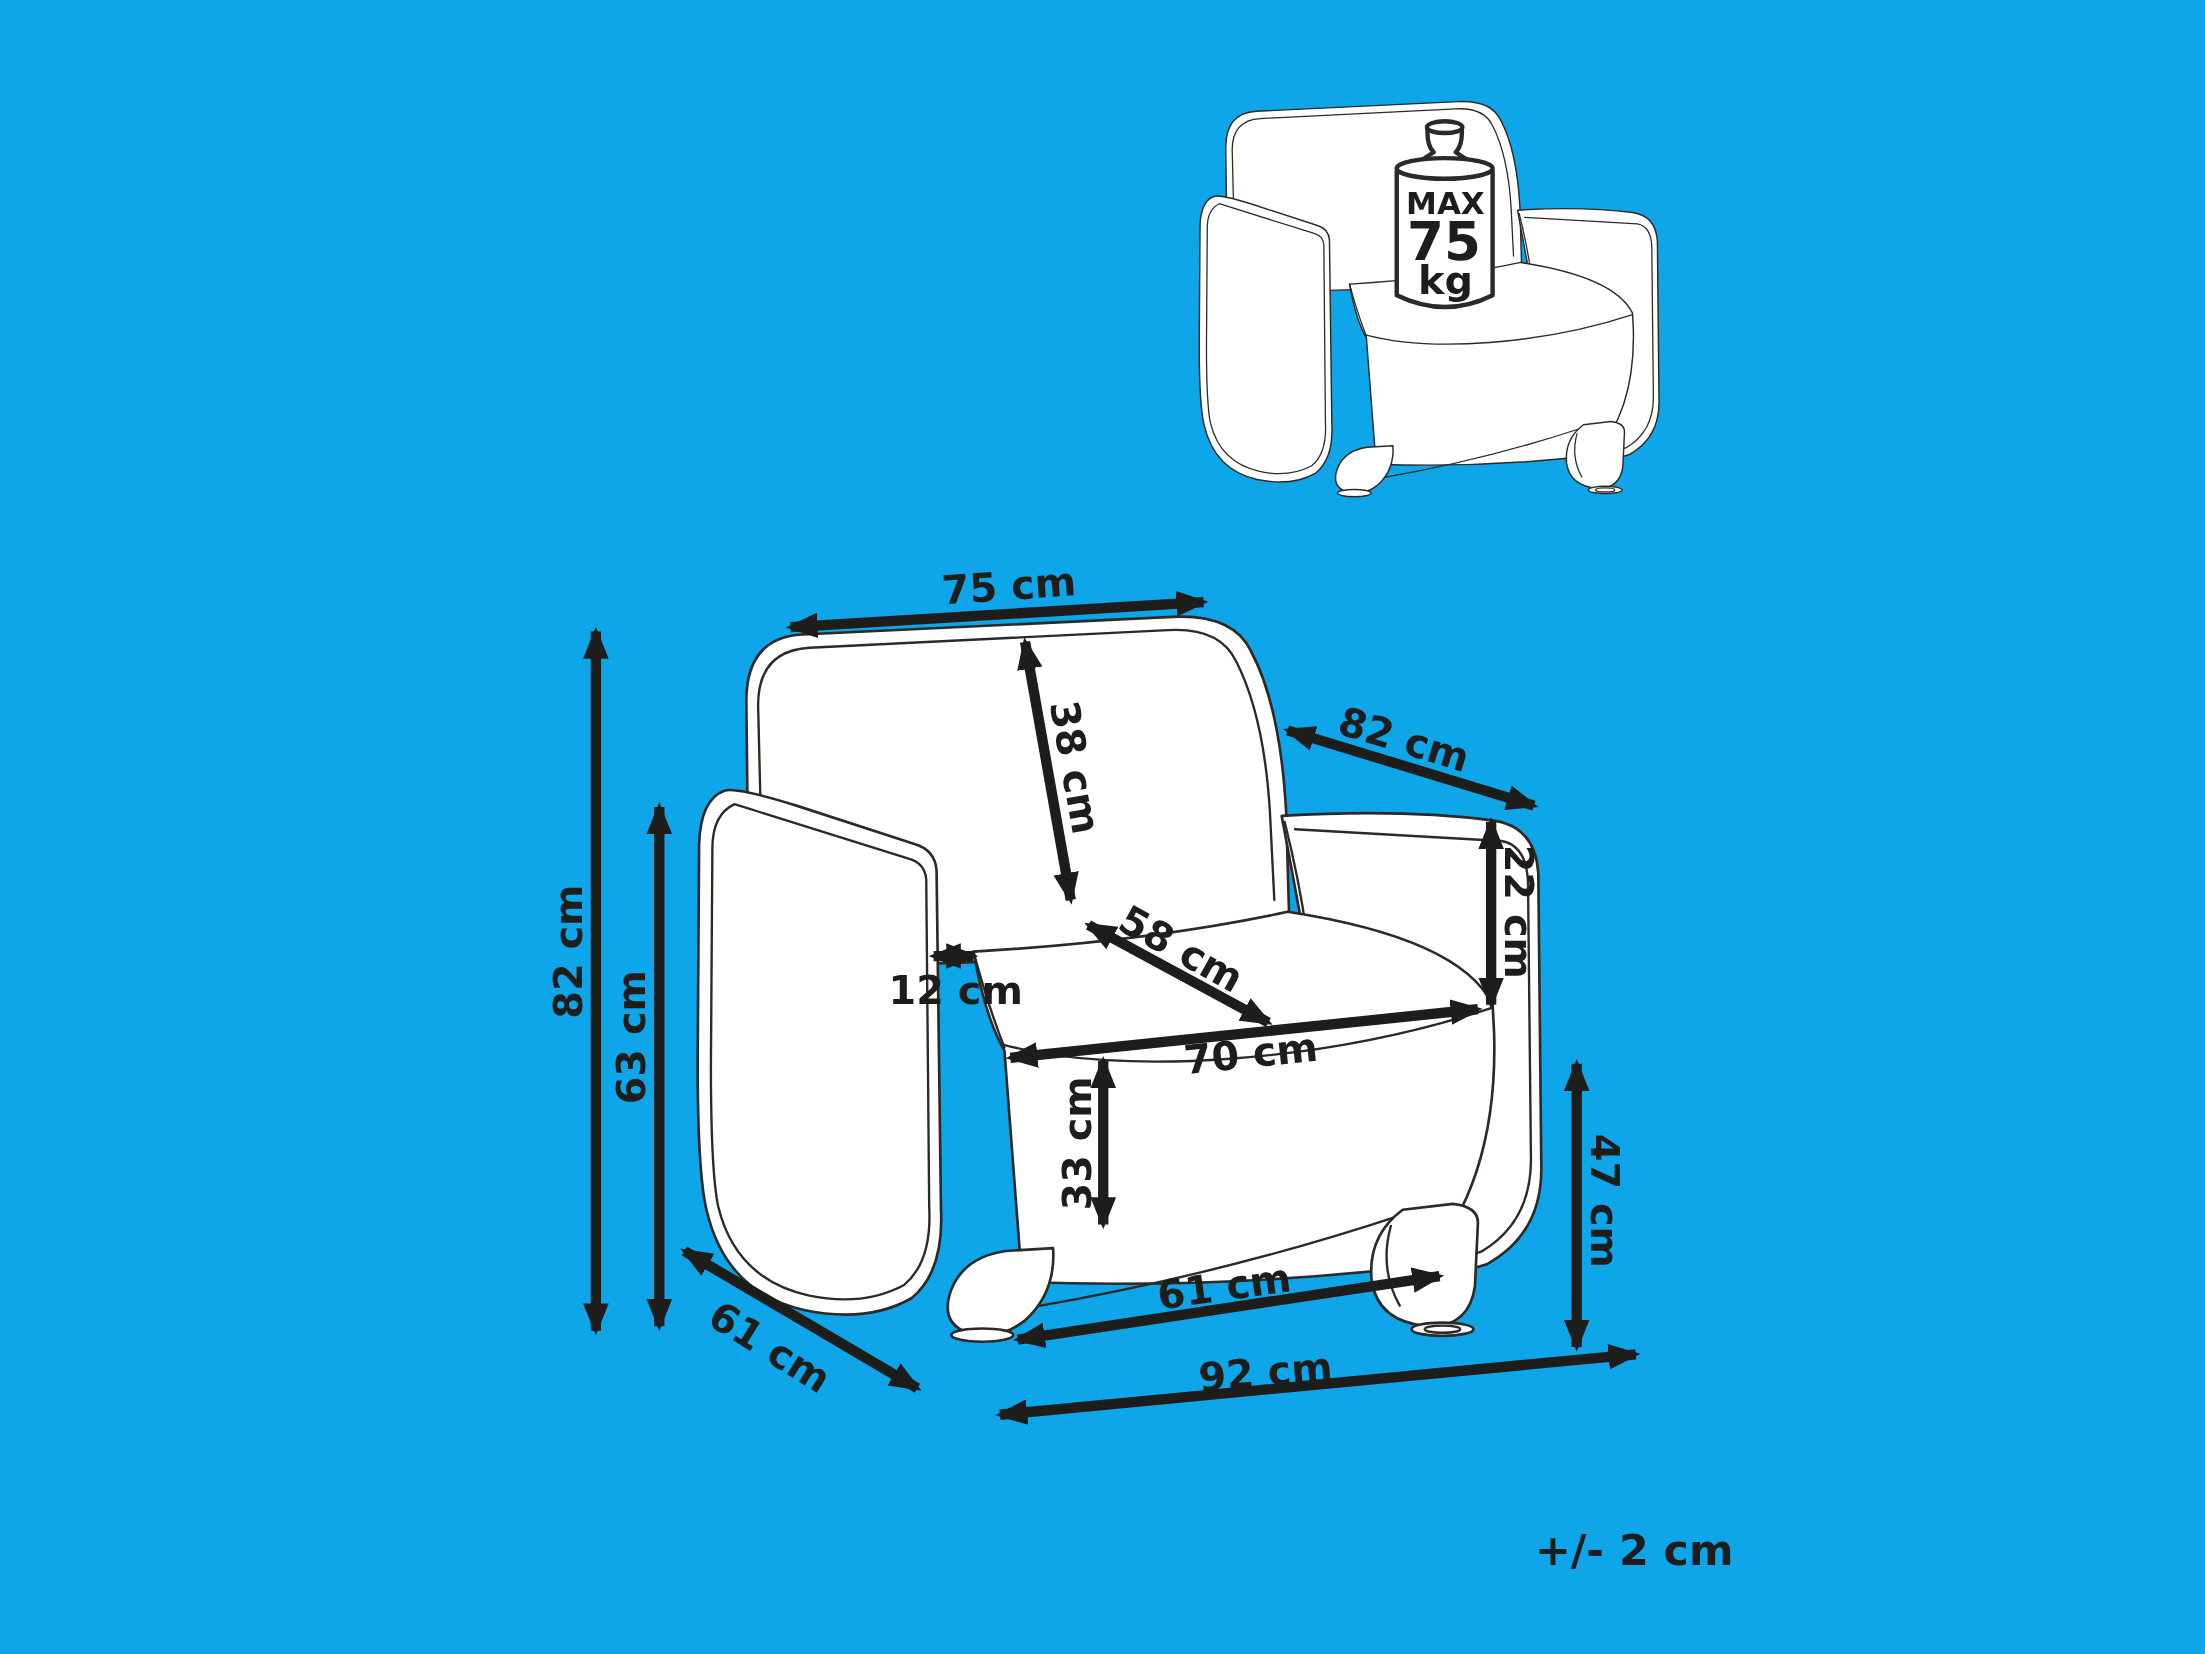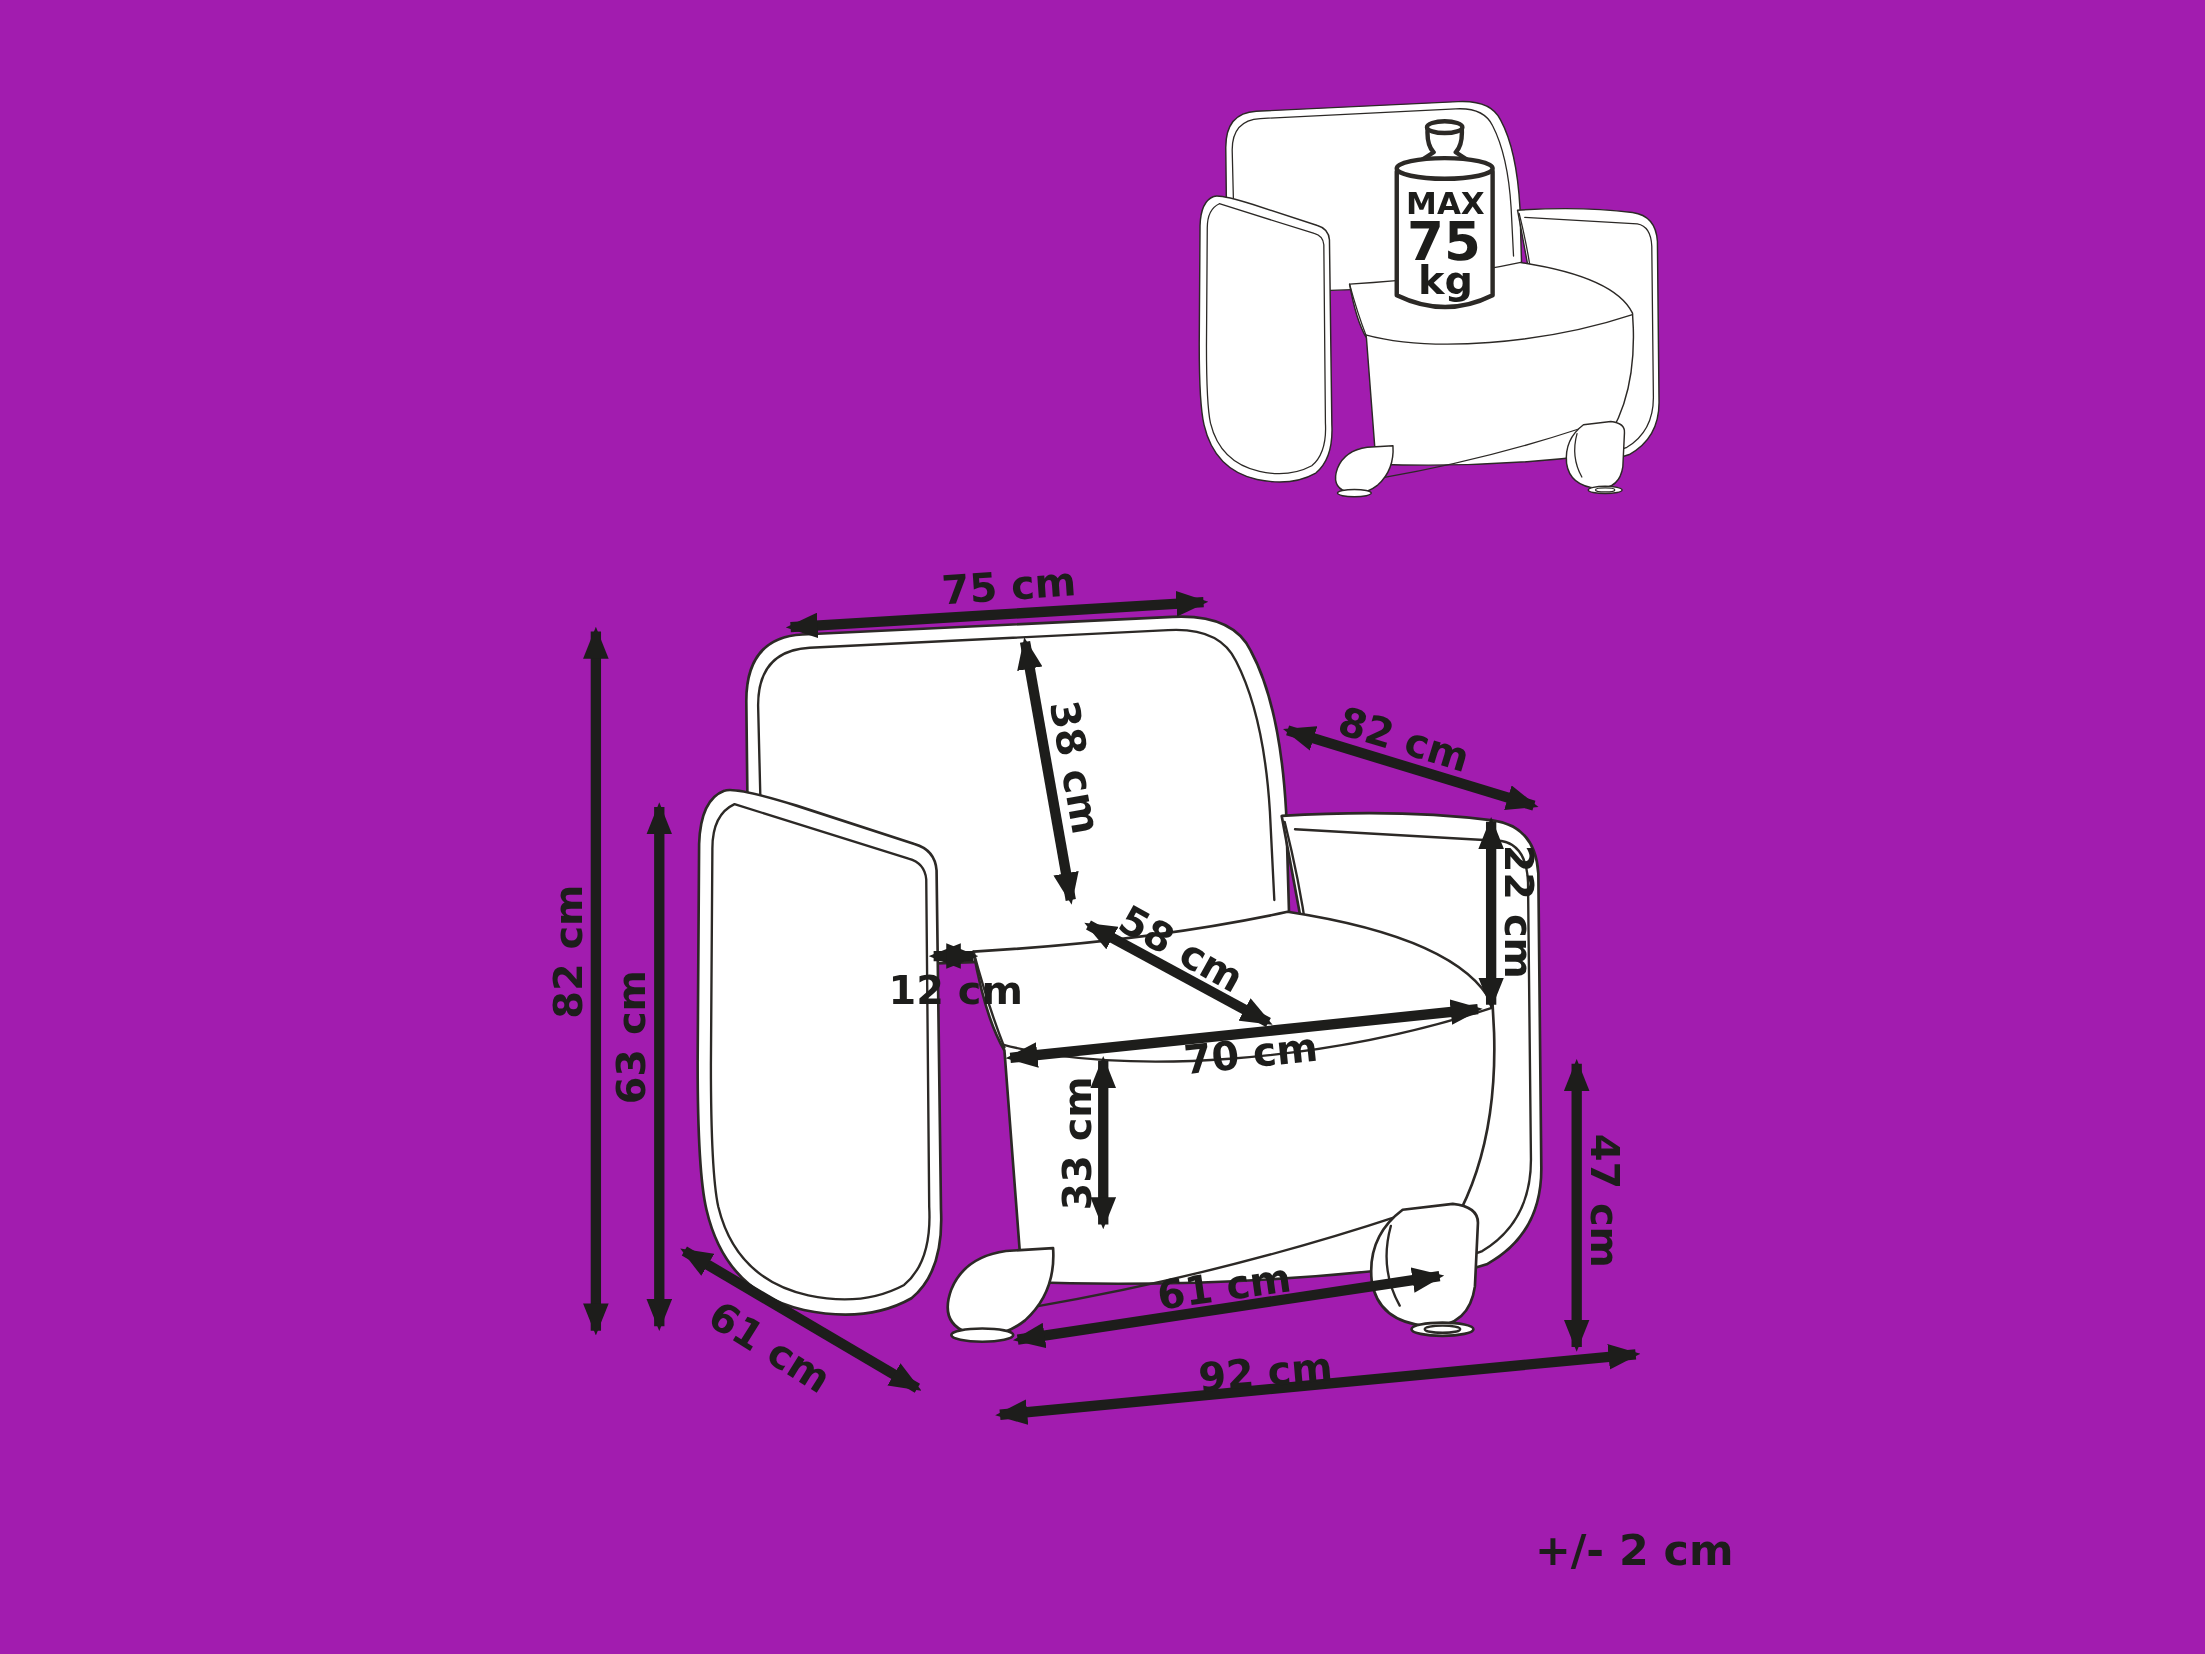--- a/index.html
+++ b/index.html
@@ -1,16 +1,16 @@
 <!DOCTYPE html>
 <html style="font-size:7.9px"><head>
 <meta charset="utf-8">
 <style>
   html,body{margin:0;padding:0;background:#ffffff;}
-  .stage{width:100vw;height:100vh;display:flex;align-items:center;background:#a21caf;}
+  .stage{width:100vw;height:100vh;display:flex;align-items:center;background:#0ea5e9;}
   svg{display:block;width:100%;height:100%;}
   .outline{fill:#ffffff;stroke:#2c2926;stroke-width:1.8;stroke-linejoin:round;stroke-linecap:round;}
   .thin{fill:none;stroke:#2c2926;stroke-width:1.6;stroke-linejoin:round;stroke-linecap:round;}
   .dim{fill:none;stroke:#1d1d1b;stroke-width:7;stroke-linecap:butt;}
   text.dim-label{font-family:"DejaVu Sans",sans-serif;font-weight:bold;font-size:27px;fill:#1d1d1b;
                  text-anchor:middle;dominant-baseline:central;}
   text.wt{font-family:"DejaVu Sans",sans-serif;font-weight:bold;fill:#1d1d1b;text-anchor:middle;}
   text.note{font-family:"DejaVu Sans",sans-serif;font-weight:bold;font-size:29px;fill:#1d1d1b;text-anchor:middle;}
 </style>
 </head>

